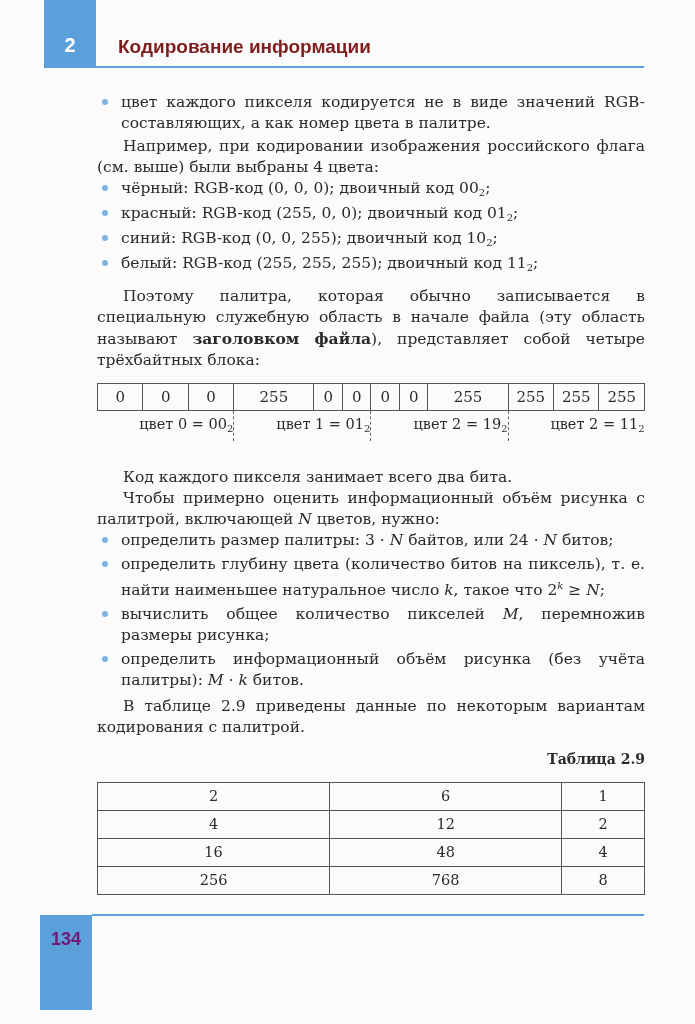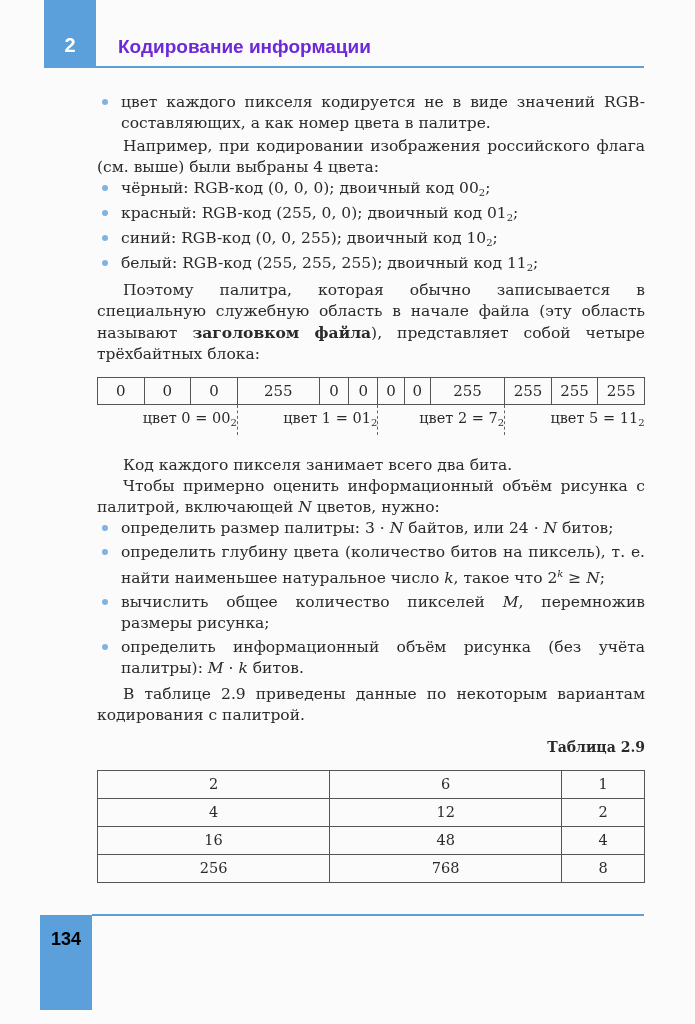--- a/index.html
+++ b/index.html
@@ -12,21 +12,21 @@
   .chapter-tab {
     position: absolute; left: 44px; top: 0; width: 52px; height: 68px;
     background: #5b9fdb;
   }
   .chapter-num {
     position: absolute; left: 0; right: 0; top: 34px; text-align: center;
     color: #fff; font-family: "Liberation Sans", sans-serif; font-weight: bold; font-size: 20px;
   }
   .chapter-title {
     position: absolute; left: 118px; top: 36px;
-    color: #6d28d9; font-family: "Liberation Sans", sans-serif; font-weight: bold; font-size: 19px;
+    color: #7f1d1d; font-family: "Liberation Sans", sans-serif; font-weight: bold; font-size: 19px;
   }
   .header-rule {
     position: absolute; left: 96px; top: 66px; width: 548px; height: 2px; background: #5b9fdb;
   }
   .content {
     position: absolute; left: 97px; top: 92px; width: 548px;
     font-size: 15.5px; line-height: 21px;
   }
   p { margin: 0; text-align: justify; }
   .indent { text-indent: 26px; }
@@ -62,21 +62,21 @@
     border: 1px solid #555; text-align: center; padding: 0;
   }
   .data-table th { height: 56px; font-weight: bold; font-size: 13.5px; line-height: 18px; }
   .data-table td { height: 27px; }
 
   .footer-tab {
     position: absolute; left: 40px; top: 915px; width: 52px; height: 95px; background: #5b9fdb;
   }
   .page-num {
     position: absolute; left: 0; right: 0; top: 14px; text-align: center;
-    color: #000000; font-family: "Liberation Sans", sans-serif; font-weight: bold; font-size: 18px;
+    color: #701a75; font-family: "Liberation Sans", sans-serif; font-weight: bold; font-size: 18px;
   }
   .footer-rule {
     position: absolute; left: 92px; top: 914px; width: 552px; height: 2px; background: #5b9fdb;
   }
 </style>
 </head>
 <body>
 
 <div class="chapter-tab">
   <div class="chapter-num">2</div>
@@ -103,21 +103,21 @@
   </div>
   <div class="bullet">
     <span class="dot"></span>
     <span>синий: RGB-код (0, 0, 255); двоичный код 10</span><sub>2</sub><span>;</span>
   </div>
   <div class="bullet">
     <span class="dot"></span>
     <span>белый: RGB-код (255, 255, 255); двоичный код 11</span><sub>2</sub><span>;</span>
   </div>
 
-  <p class="indent" style="margin-top:2px">
+  <p class="indent" style="margin-top:8px">
     <span>Поэтому палитра, которая обычно записывается в специальную служебную область в начале файла (эту область называют </span><b>заголовком файла</b><span>), представляет собой четыре трёхбайтных блока:</span>
   </p>
 
   <table class="palette">
     <tbody>
         <tr>
       <td class="byte">0</td>
       <td class="byte">0</td>
       <td class="byte">0</td>
       <td class="byte">255</td>
@@ -126,27 +126,27 @@
       <td class="byte">0</td>
       <td class="byte">0</td>
       <td class="byte">255</td>
       <td class="byte">255</td>
       <td class="byte">255</td>
       <td class="byte">255</td>
     </tr>
     <tr>
       <td class="label" colspan="3"><span>цвет 0 = 00</span><sub>2</sub></td>
       <td class="label sep" colspan="3"><span>цвет 1 = 01</span><sub>2</sub></td>
-      <td class="label sep" colspan="3"><span>цвет 2 = 7</span><sub>2</sub></td>
-      <td class="label sep" colspan="3"><span>цвет 5 = 11</span><sub>2</sub></td>
+      <td class="label sep" colspan="3"><span>цвет 2 = 19</span><sub>2</sub></td>
+      <td class="label sep" colspan="3"><span>цвет 2 = 11</span><sub>2</sub></td>
     </tr>
   </tbody>
     </table>
 
-  <p class="indent" style="margin-top:20px">Код каждого пикселя занимает всего два бита.</p>
+  <p class="indent" style="margin-top:26px">Код каждого пикселя занимает всего два бита.</p>
   <p class="indent">
     <span>Чтобы примерно оценить информационный объём рисунка с палитрой, включающей </span><i class="m">N</i><span> цветов, нужно:</span>
   </p>
 
   <div class="bullet">
     <span class="dot"></span>
     <span>определить размер палитры: 3 · </span><i class="m">N</i><span> байтов, или 24 · </span><i class="m">N</i><span> битов;</span>
   </div>
   <div class="bullet" style="margin-top:3px">
     <span class="dot"></span>

